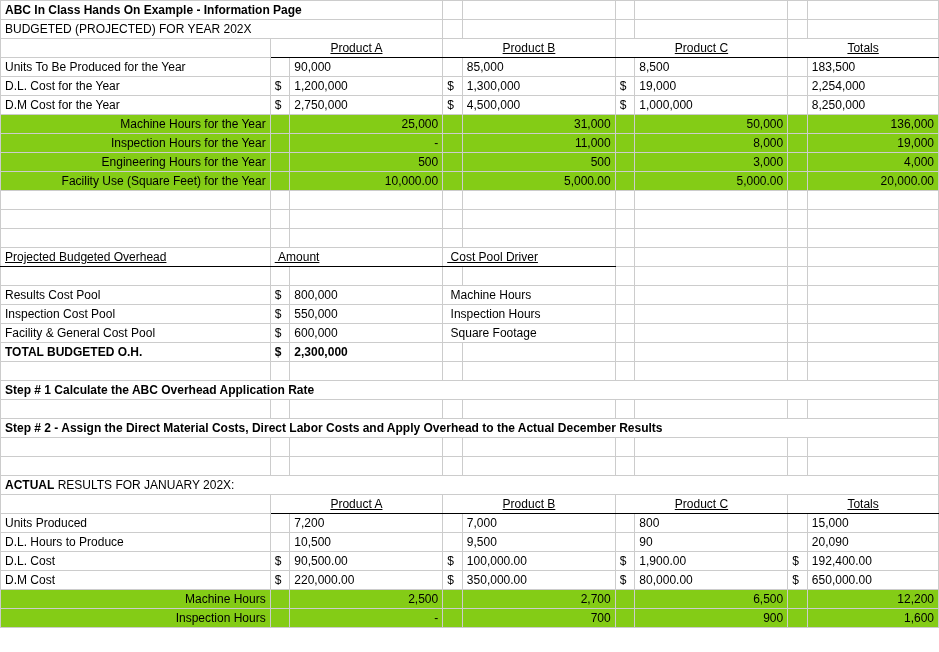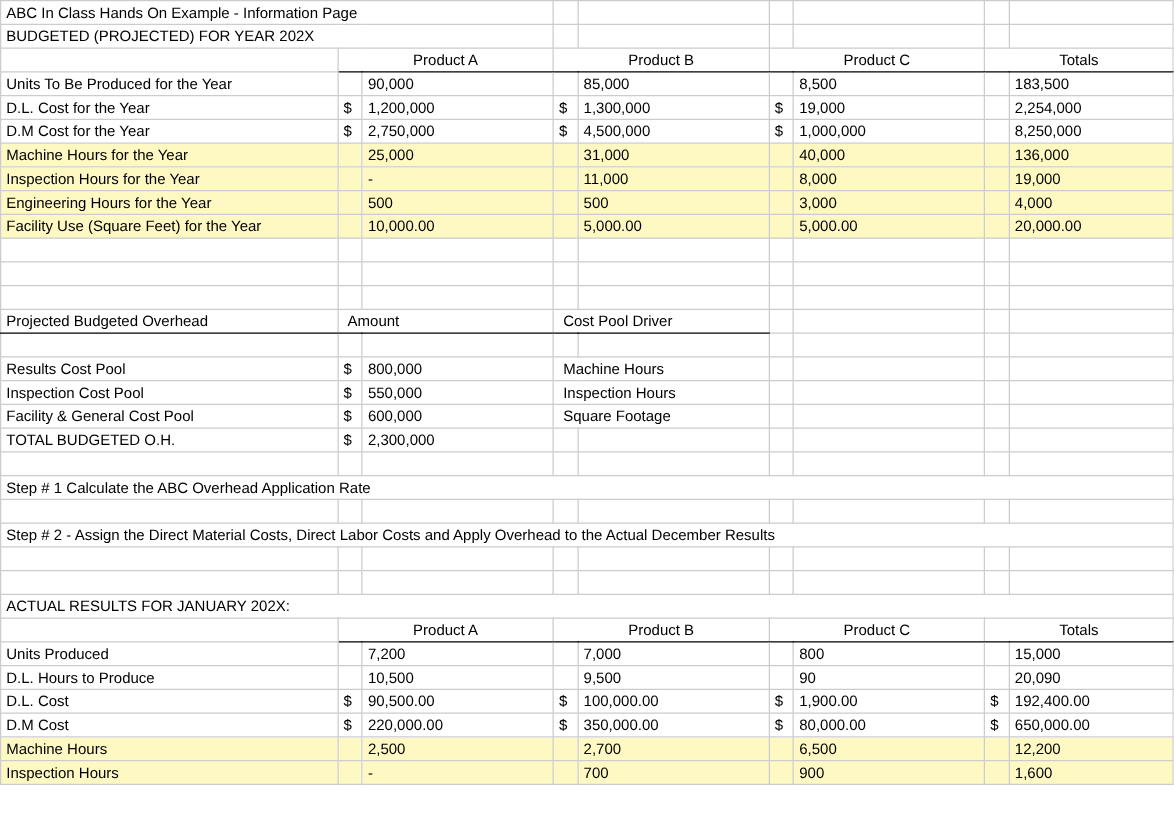--- a/index.html
+++ b/index.html
@@ -21,24 +21,24 @@
     height: 16px;
     vertical-align: middle;
     white-space: nowrap;
     overflow: hidden;
   }
   .col-label { width: 247px; }
   .col-cur   { width: 18px; text-align: left; }
   .col-val   { width: 140px; text-align: right; }
   .col-tcur  { width: 18px; text-align: left; }
   .col-tot   { width: 120px; text-align: right; }
-  .bold { font-weight: normal; }
+  .bold { font-weight: bold; }
   .center { text-align: center; }
-  .shade { background: #fef9c3; }
-  .ub { border-bottom: 1px solid #000; }
+  .shade { background: #84cc16; text-align: right; }
+  .ub { border-bottom: 1px solid #000; text-decoration: underline; }
   .ut { border-top: 1px solid #000; }
 </style>
 </head>
 <body>
 
 <table>
 <colgroup>
   <col class="col-label">
   <col class="col-cur">
       <col class="col-val">
@@ -108,21 +108,21 @@
         <td></td>
         <td>8,250,000</td>
       </tr>
       <tr>
         <td class="shade">Machine Hours for the Year</td>
         <td class="shade"></td>
         <td class="shade">25,000</td>
         <td class="shade"></td>
         <td class="shade">31,000</td>
         <td class="shade"></td>
-        <td class="shade">40,000</td>
+        <td class="shade">50,000</td>
         <td class="shade"></td>
         <td class="shade">136,000</td>
       </tr>
       <tr>
         <td class="shade">Inspection Hours for the Year</td>
         <td class="shade"></td>
         <td class="shade">-</td>
         <td class="shade"></td>
         <td class="shade">11,000</td>
         <td class="shade"></td>

